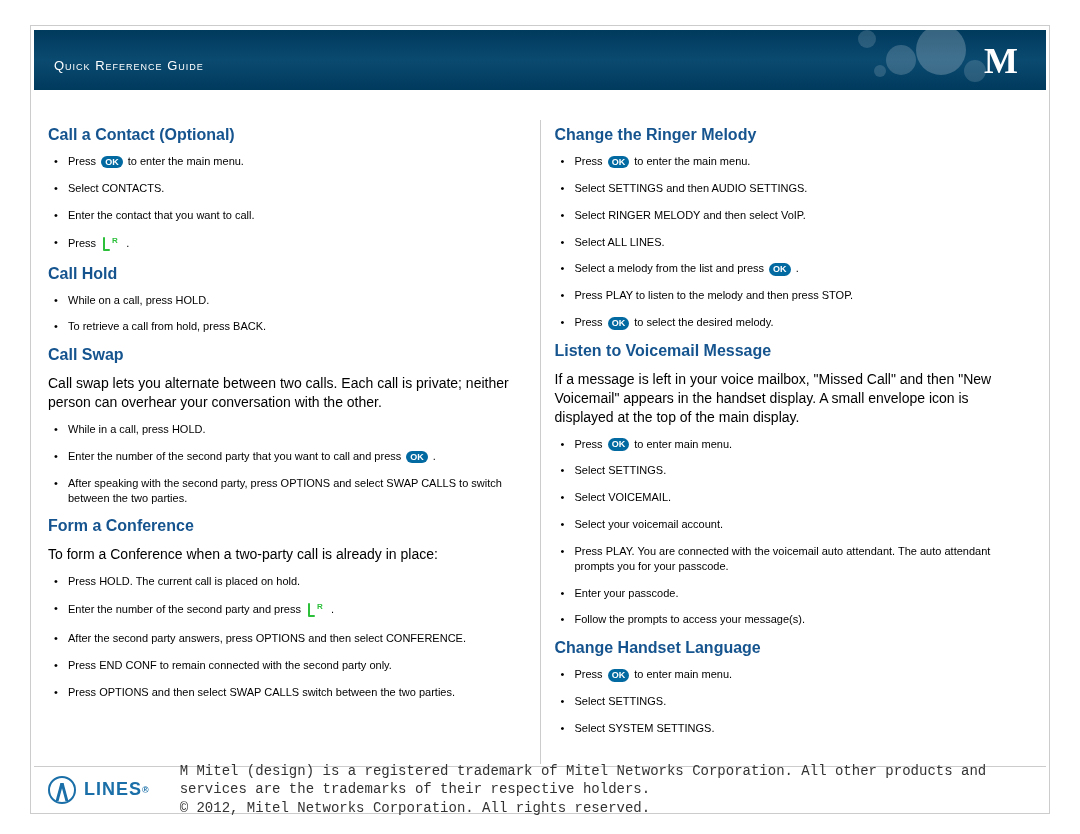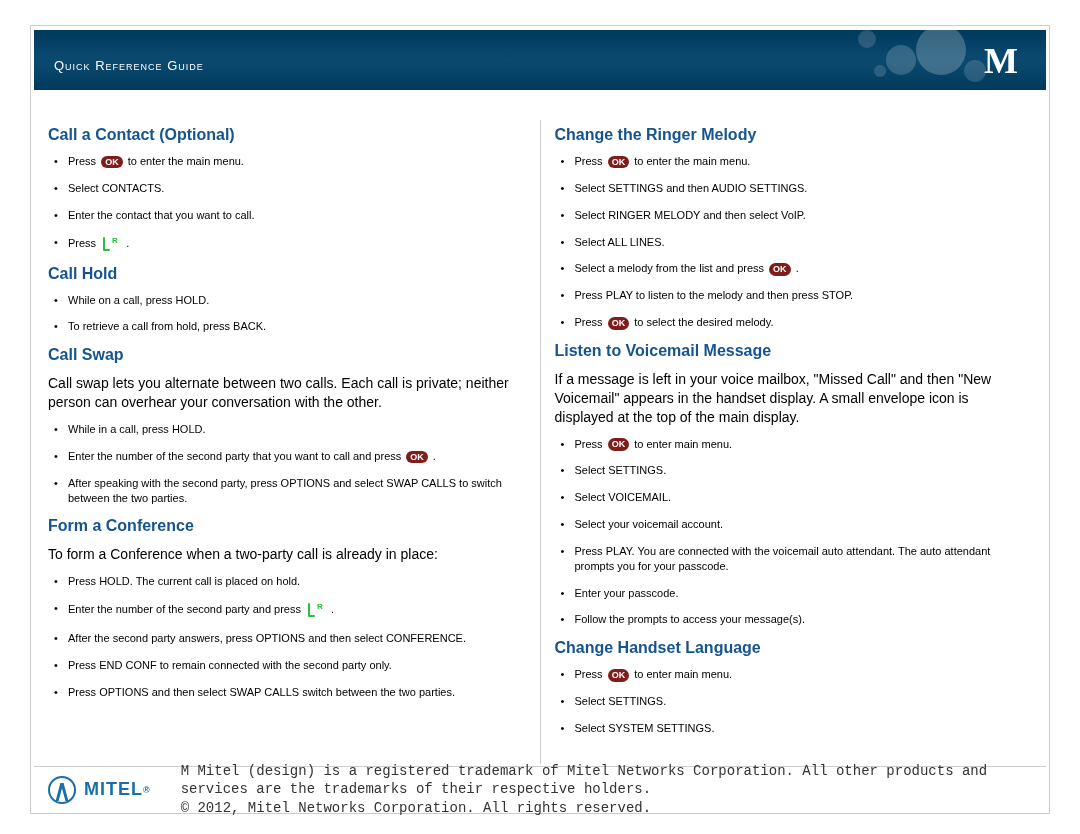--- a/index.html
+++ b/index.html
@@ -91,21 +91,21 @@
   }
   ul.steps li::before {
     content: "•";
     position: absolute;
     left: 6px;
     top: 0;
     font-size: 11px;
   }
   .ok-btn {
     display: inline-block;
-    background: #7f1d1d;
+    background: #0369a1;
     color: #fff;
     border-radius: 9px;
     padding: 1px 4px;
     font-size: 9px;
     font-weight: bold;
     vertical-align: middle;
     line-height: 1.2;
     margin: 0 2px;
   }
   .call-icon {
@@ -258,20 +258,20 @@
           <li>Select SETTINGS.</li>
           <li>Select SYSTEM SETTINGS.</li>
         </ul>
       </div>
     </div>
 </div>
 
 <div class="footer">
   <div class="footer-logo">
     <span class="footer-logo-icon"></span>
-    <span>MITEL</span>
+    <span>LINES</span>
       <sup>®</sup>
   </div>
   <div class="footer-text">
     <div>M Mitel (design) is a registered trademark of Mitel Networks Corporation. All other products and services are the trademarks of their respective holders.</div>
     <div>© 2012, Mitel Networks Corporation. All rights reserved.</div>
   </div>
 </div>
 
 </body></html>

